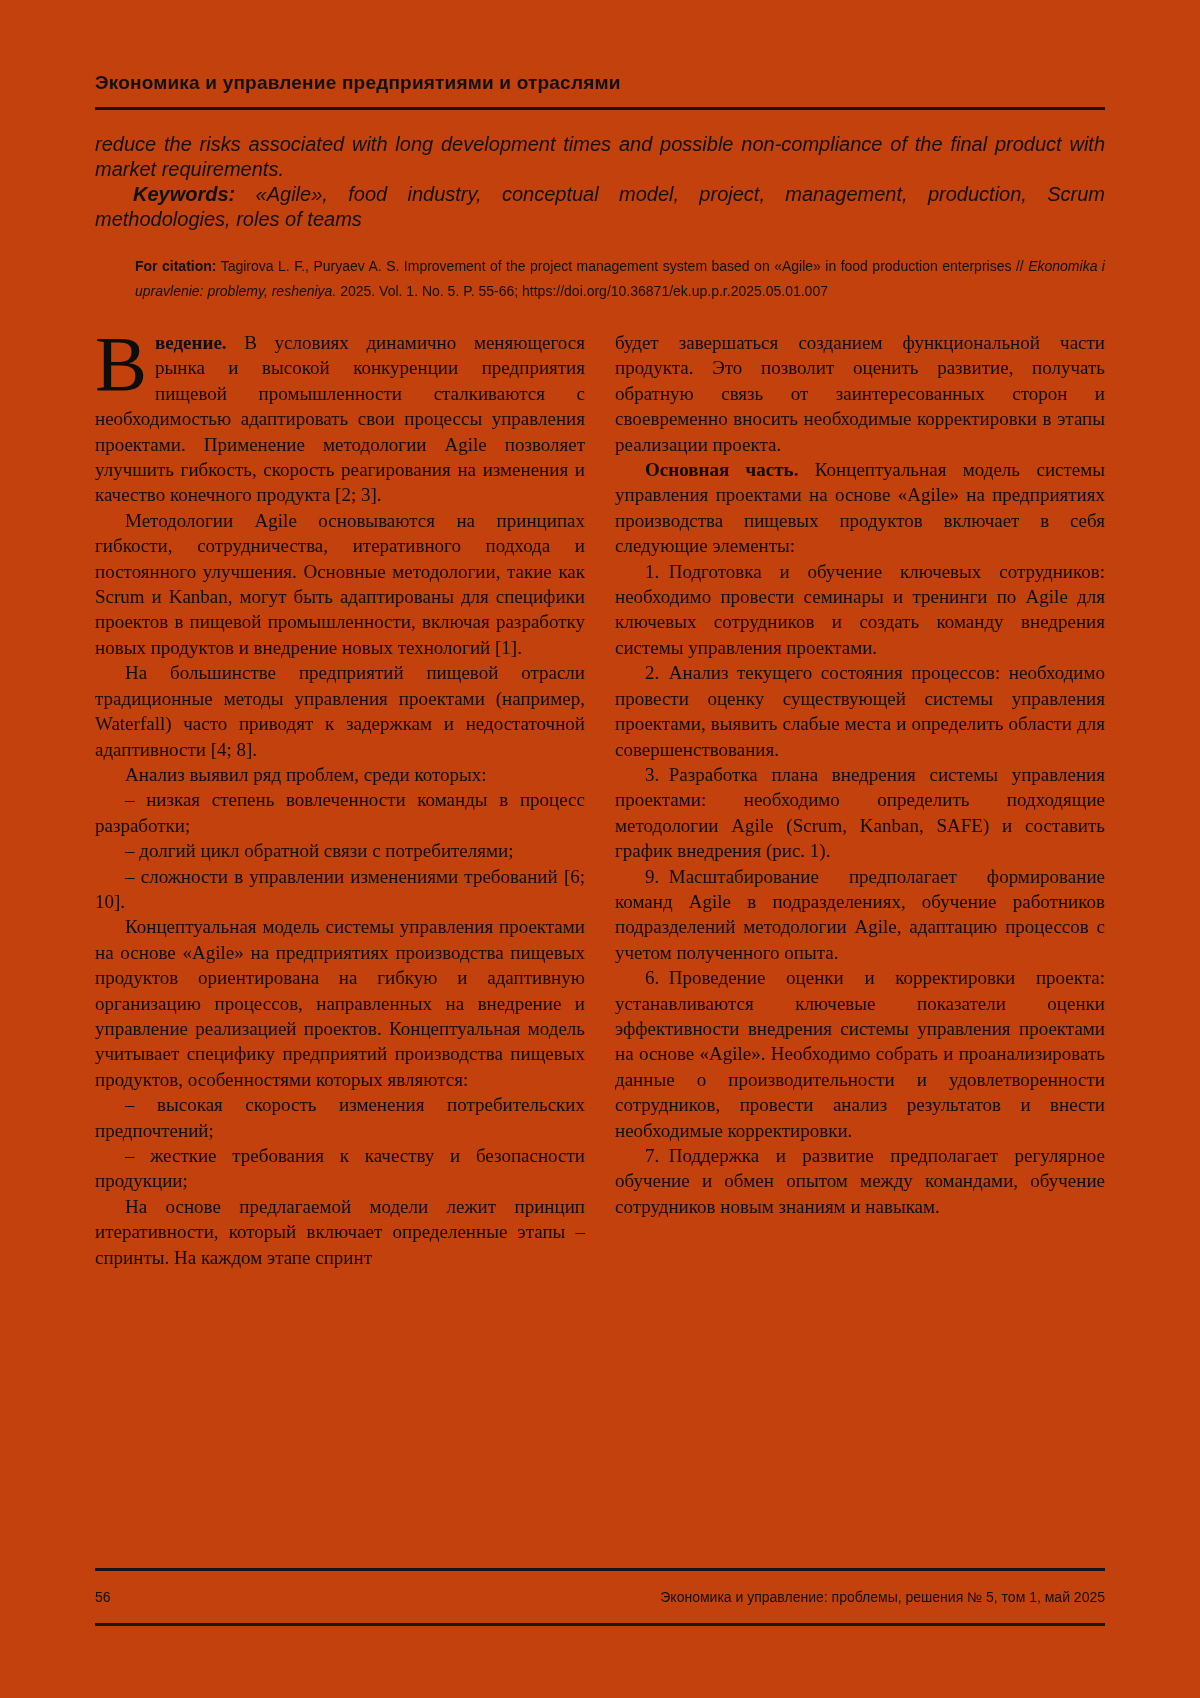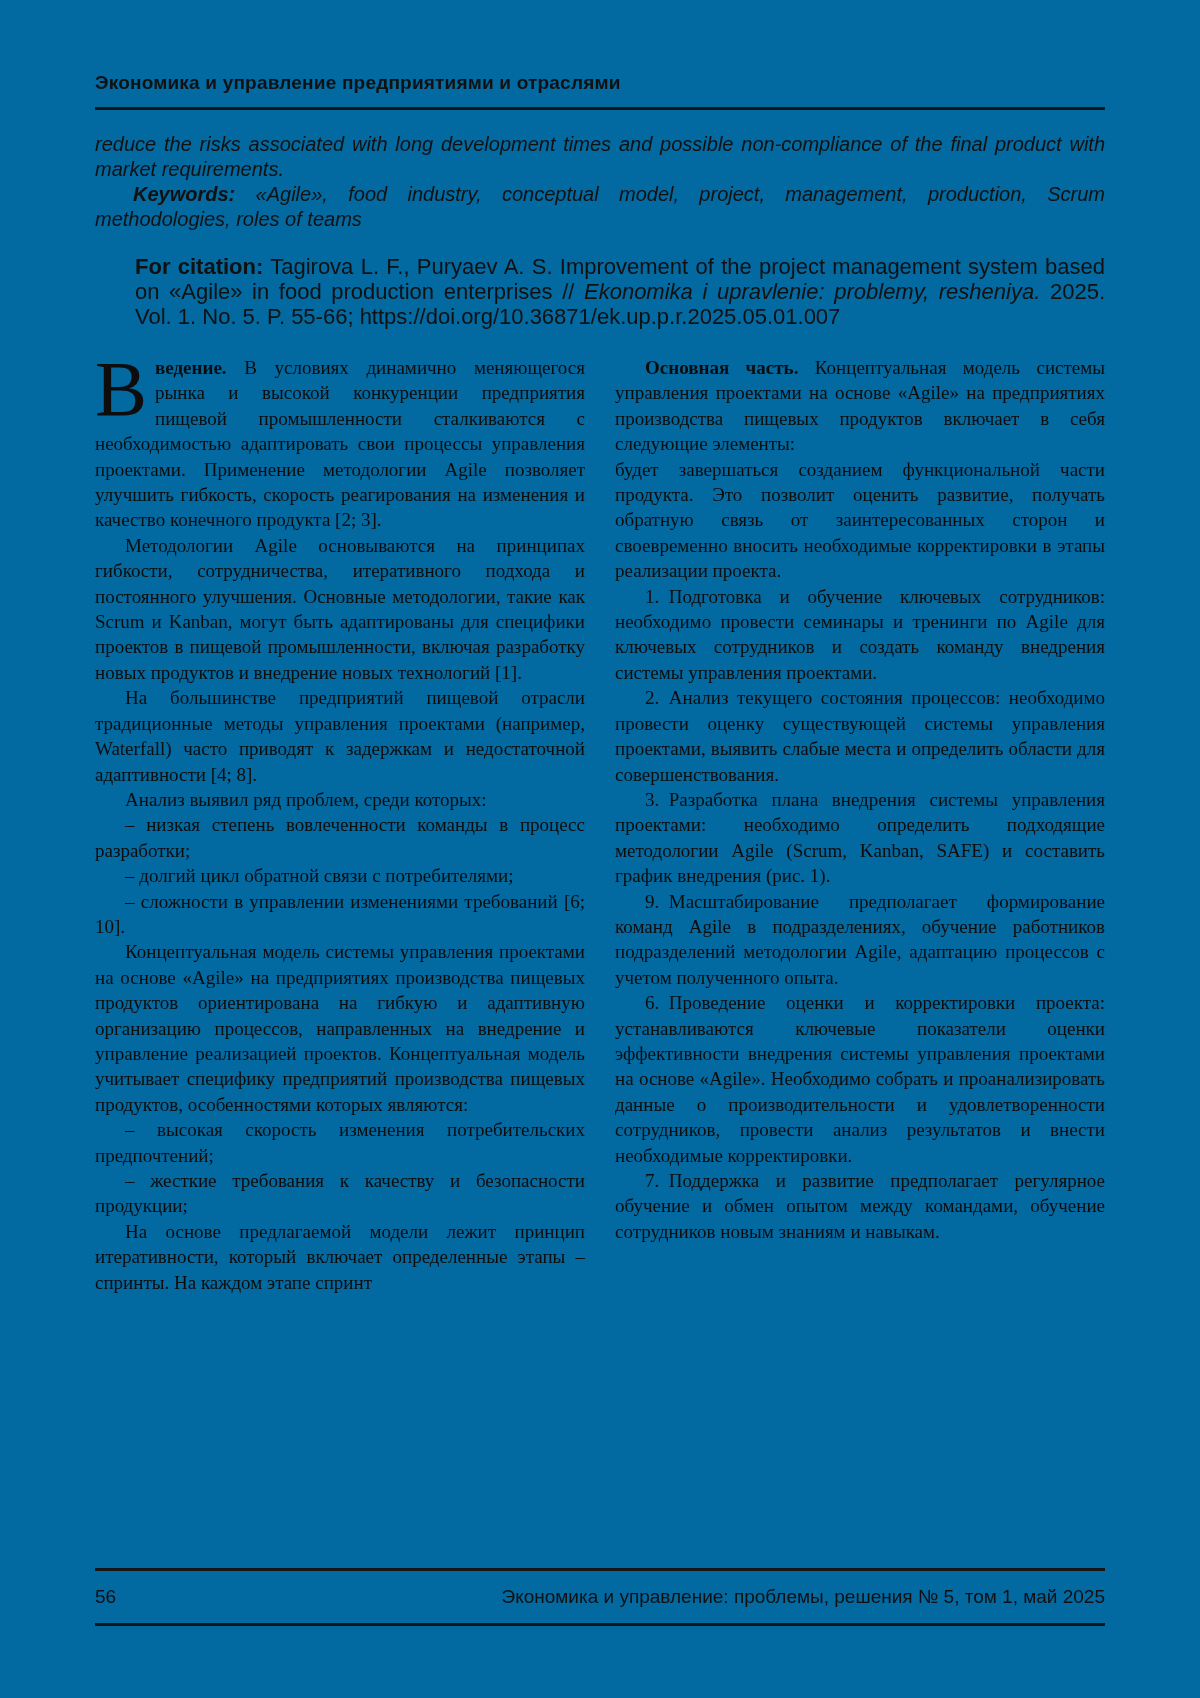--- a/index.html
+++ b/index.html
@@ -1,21 +1,21 @@
 <!DOCTYPE html>
 <html lang="ru"><head>
 <meta charset="utf-8">
 <style>
   * { margin:0; padding:0; box-sizing:border-box; }
   html,body { background:#e9e9e9; }
   .page {
     position:relative;
     width:1200px; height:1698px;
     margin:0 auto;
-    background:#0369a1;
+    background:#c2410c;
     color:#111111;
     font-family:"Liberation Serif", serif;
   }
   .content { padding:72px 95px 0 95px; }
 
   
   .running-title {
     font-family:"Liberation Sans", sans-serif;
     font-weight:bold;
     font-size:19px;
@@ -33,21 +33,21 @@
     line-height:25px;
     text-align:justify;
   }
   .abstract .keywords { text-indent:38px; }
   .kw-label { font-weight:bold; }
 
   
   .citation {
     margin:22px 0 0 40px;
     font-family:"Liberation Sans", sans-serif;
-    font-size:22px;
+    font-size:14px;
     line-height:25px;
     text-align:justify;
   }
   .cit-label { font-weight:bold; }
   .italic { font-style:italic; }
 
   
   .columns {
     display:flex;
     gap:30px;
@@ -77,21 +77,21 @@
     position:absolute;
     left:95px; right:95px;
     bottom:72px;
     font-family:"Liberation Sans", sans-serif;
   }
   .footer-row {
     display:flex;
     justify-content:space-between;
     align-items:center;
     height:52px;
-    font-size:19px;
+    font-size:14px;
     color:#111;
   }
 </style>
 </head>
 <body>
 
 <div class="page">
   <div class="content">
 
     <header>
@@ -118,22 +118,22 @@
         <p class="para">– низкая степень вовлеченности команды в процесс разработки;</p>
         <p class="para">– долгий цикл обратной связи с потребителями;</p>
         <p class="para">– сложности в управлении изменениями требований [6; 10].</p>
         <p class="para">Концептуальная модель системы управления проектами на основе «Agile» на предприятиях производства пищевых продуктов ориентирована на гибкую и адаптивную организацию процессов, направленных на внедрение и управление реализацией проектов. Концептуальная модель учитывает специфику предприятий производства пищевых продуктов, особенностями которых являются:</p>
         <p class="para">– высокая скорость изменения потребительских предпочтений;</p>
         <p class="para">– жесткие требования к качеству и безопасности продукции;</p>
         <p class="para">На основе предлагаемой модели лежит принцип итеративности, который включает определенные этапы – спринты. На каждом этапе спринт</p>
       </div>
 
       <div class="col">
+        <p class="para no-indent">будет завершаться созданием функциональной части продукта. Это позволит оценить развитие, получать обратную связь от заинтересованных сторон и своевременно вносить необходимые корректировки в этапы реализации проекта.</p>
         <p class="para"><span class="lead-bold">Основная часть.</span><span> Концептуальная модель системы управления проектами на основе «Agile» на предприятиях производства пищевых продуктов включает в себя следующие элементы:</span></p>
-        <p class="para no-indent">будет завершаться созданием функциональной части продукта. Это позволит оценить развитие, получать обратную связь от заинтересованных сторон и своевременно вносить необходимые корректировки в этапы реализации проекта.</p>
         <p class="para">1. Подготовка и обучение ключевых сотрудников: необходимо провести семинары и тренинги по Agile для ключевых сотрудников и создать команду внедрения системы управления проектами.</p>
         <p class="para">2. Анализ текущего состояния процессов: необходимо провести оценку существующей системы управления проектами, выявить слабые места и определить области для совершенствования.</p>
         <p class="para">3. Разработка плана внедрения системы управления проектами: необходимо определить подходящие методологии Agile (Scrum, Kanban, SAFE) и составить график внедрения (рис. 1).</p>
         <p class="para">9. Масштабирование предполагает формирование команд Agile в подразделениях, обучение работников подразделений методологии Agile, адаптацию процессов с учетом полученного опыта.</p>
         <p class="para">6. Проведение оценки и корректировки проекта: устанавливаются ключевые показатели оценки эффективности внедрения системы управления проектами на основе «Agile». Необходимо собрать и проанализировать данные о производительности и удовлетворенности сотрудников, провести анализ результатов и внести необходимые корректировки.</p>
         <p class="para">7. Поддержка и развитие предполагает регулярное обучение и обмен опытом между командами, обучение сотрудников новым знаниям и навыкам.</p>
       </div>
 
     </main>
   </div>

